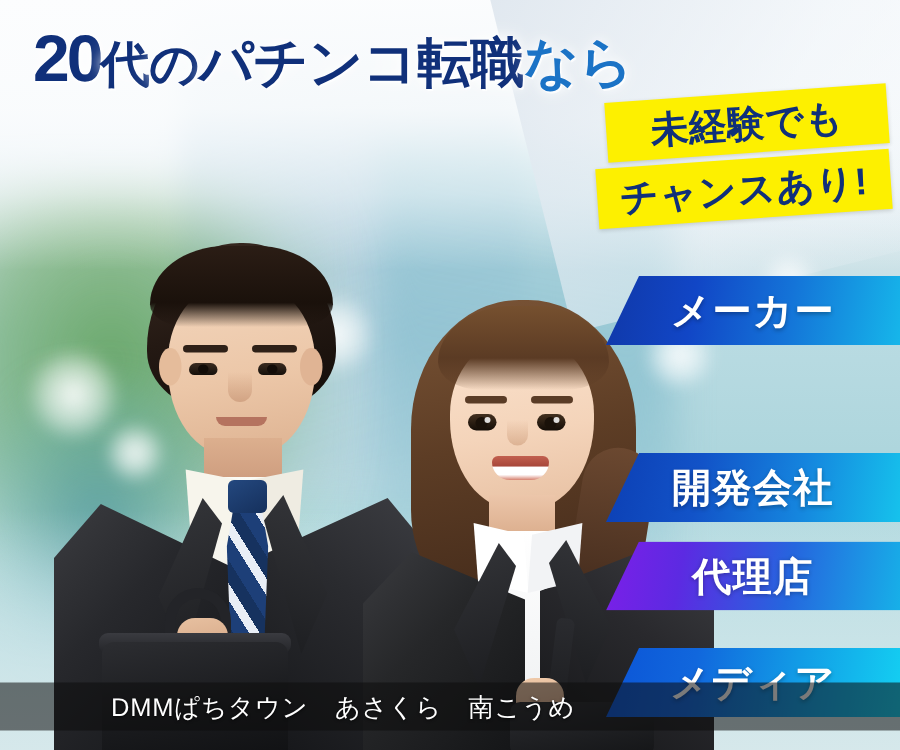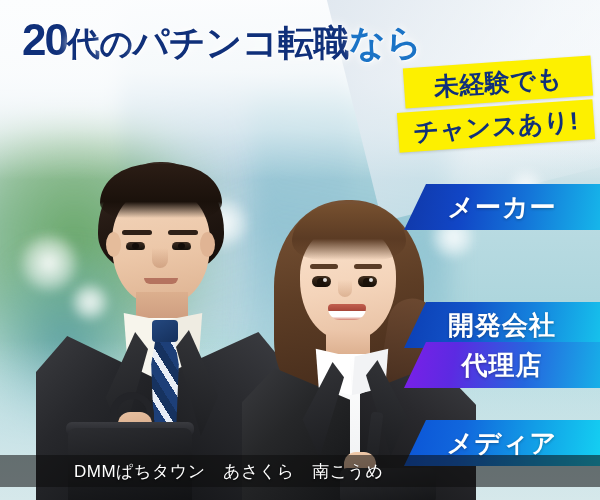--- a/index.html
+++ b/index.html
@@ -223,22 +223,22 @@
     position:absolute; right:0; height:46px; width:196px;
     display:flex; align-items:center; justify-content:center;
     color:#fff; font-size:26px; font-weight:bold; letter-spacing:1px;
     clip-path:polygon(22px 0, 100% 0, 100% 100%, 0 100%);
     text-shadow:0 1px 3px rgba(0,0,0,.3);
     box-shadow:0 2px 5px rgba(0,0,0,.18);
   }
   .cat-0 { top:184px; background:linear-gradient(100deg,#1038a8 0%,#1146c6 30%,#1474d8 62%,#16b6ea 100%); }
   .cat-1 { top:243px; background:linear-gradient(100deg,#4b10e0 0%,#3a28dd 28%,#2260dd 62%,#19a8e6 100%); }
   .cat-2 { top:302px; background:linear-gradient(100deg,#0c3fb4 0%,#1253c8 32%,#1585de 66%,#16c2ec 100%); }
-  .cat-3 { top:342px; background:linear-gradient(100deg,#7c1fe8 0%,#5c2ae2 26%,#2566de 62%,#17b0e8 100%); }
-  .cat-4 { top:420px; background:linear-gradient(100deg,#0b54d6 0%,#1167dd 30%,#129ce6 64%,#14d0f2 100%); }
+  .cat-3 { top:361px; background:linear-gradient(100deg,#7c1fe8 0%,#5c2ae2 26%,#2566de 62%,#17b0e8 100%); }
+  .cat-4 { top:432px; background:linear-gradient(100deg,#0b54d6 0%,#1167dd 30%,#129ce6 64%,#14d0f2 100%); }
 
   
   .caption-bar {
     position:absolute; left:0; right:0; top:455px; height:32px;
     background:rgba(12,12,12,.55);
     display:flex; align-items:center;
   }
   .caption-text {
     color:#ffffff; font-size:17px; font-weight:normal;
     padding-left:74px; white-space:pre; letter-spacing:.5px;

